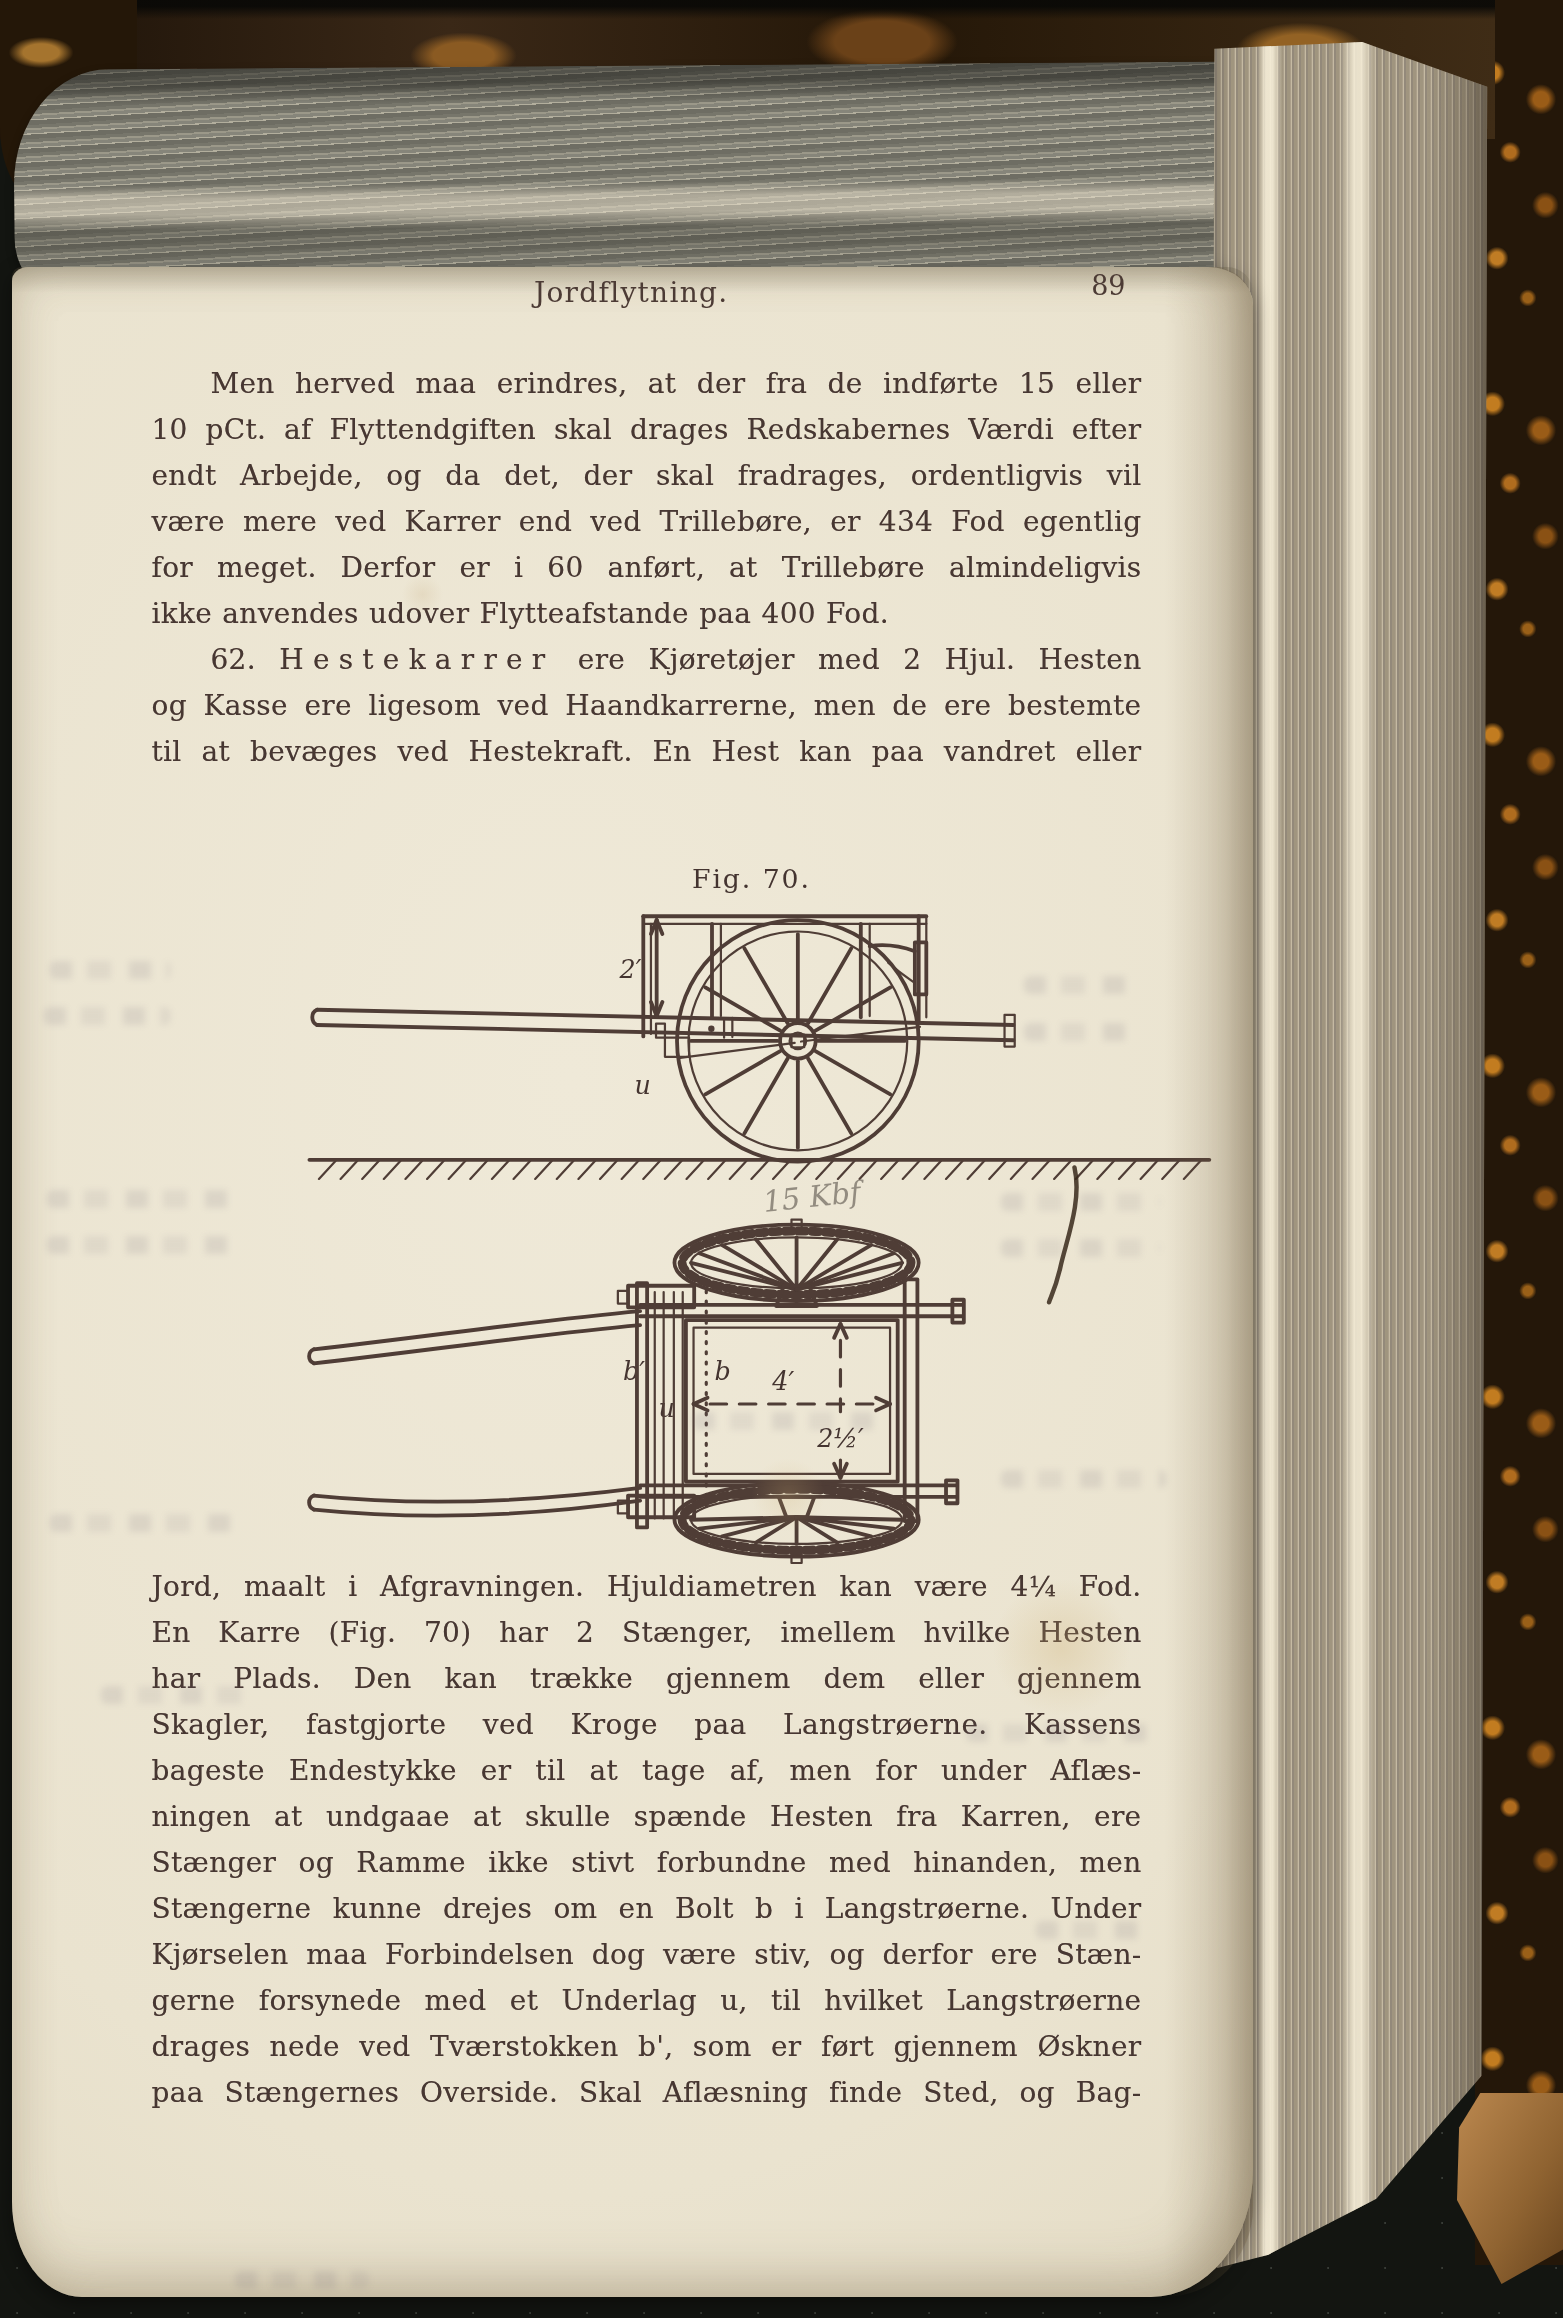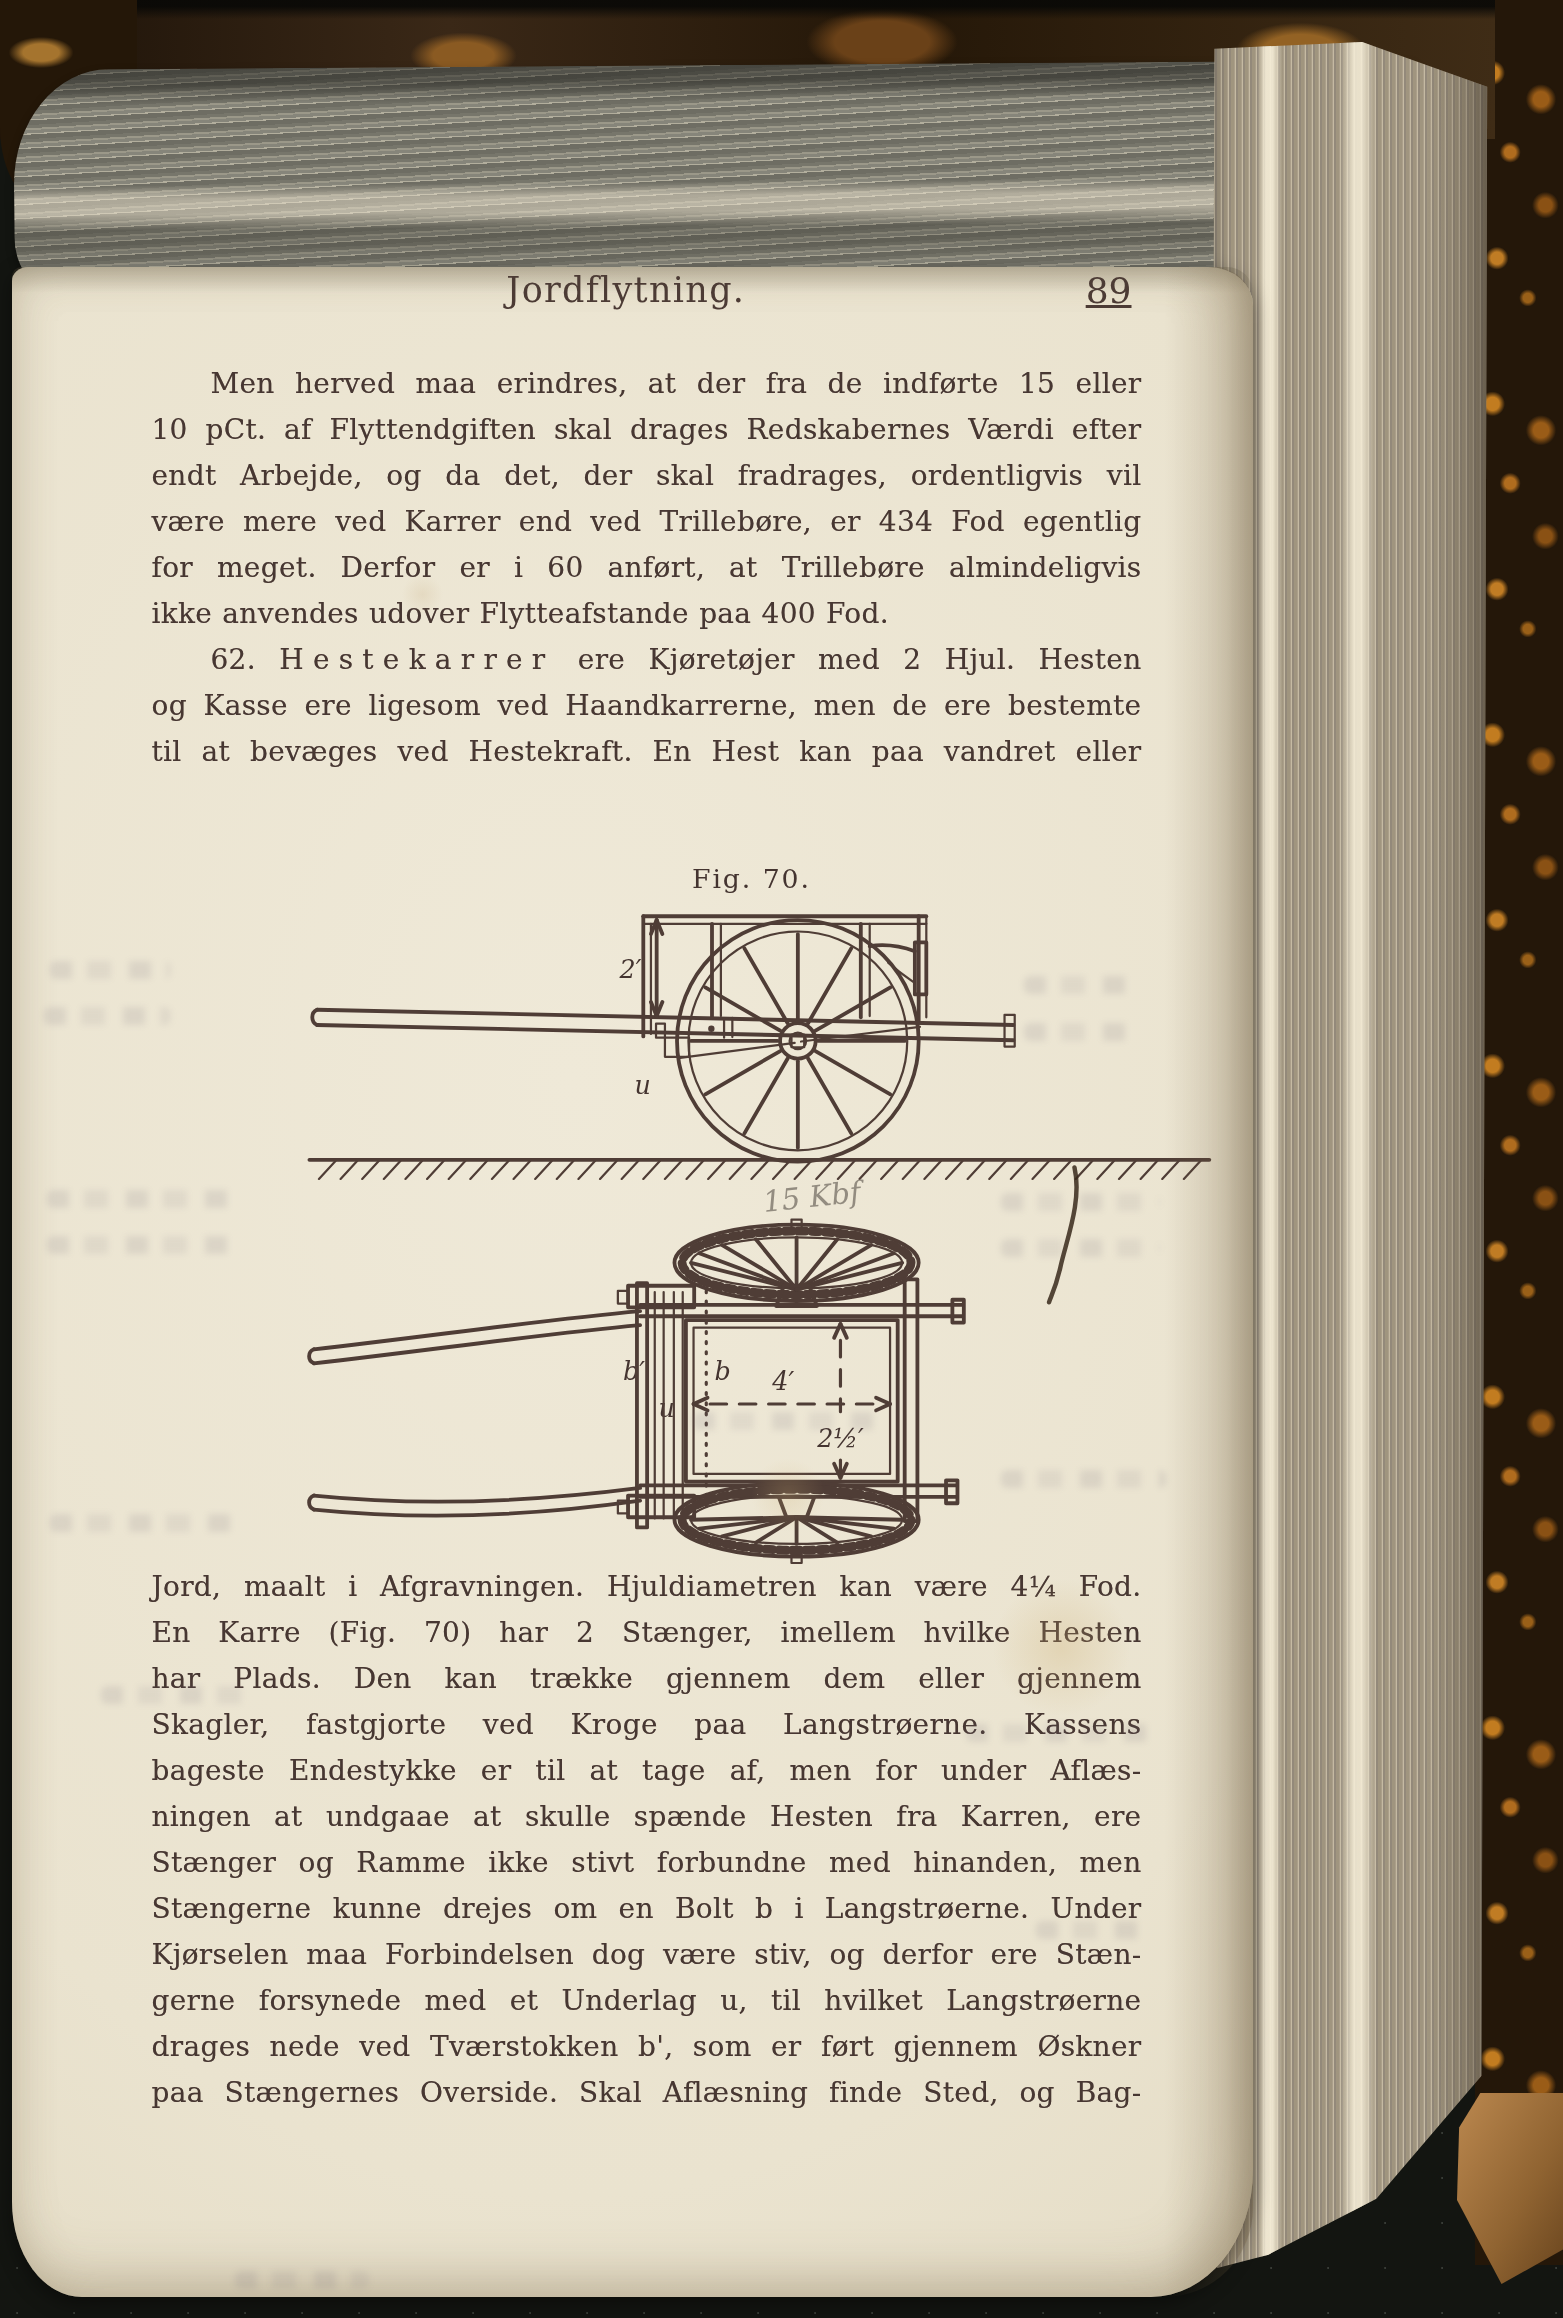--- a/index.html
+++ b/index.html
@@ -79,22 +79,22 @@
       radial-gradient(ellipse 120% 100% at 45% 40%, #efe9d8 0%, #eae3cf 55%, #e2d9c1 85%, #d8cdb2 100%);
     border-radius:16.5px 45px 102px 70px / 14px 38px 127px 95px;
     box-shadow:inset 0 0 45px rgba(125,105,72,.22), inset -18px -15.3px 57px rgba(112,92,62,.28), 0 6.4px 19px rgba(0,0,0,.4);
   }
   .page::before{content:""; position:absolute; left:0; top:0; right:0; height:25.5px;
     background:linear-gradient(180deg, rgba(95,85,62,.28), transparent); border-radius:16.5px 45px 0 0;}
   .page::after{content:""; position:absolute; top:0; bottom:0; right:0; width:89px;
     background:linear-gradient(90deg, transparent, rgba(120,100,68,.18) 70%, rgba(98,80,52,.30)); border-radius:0 45px 102px 0;}
   
   .hdr{position:absolute; left:148px; top:3.2px; width:990px; height:32px; color:#4c3b35;}
-  .hdr-title{position:absolute; left:50%; transform:translateX(-62%); font-size:35px; letter-spacing:1.3px;}
-  .hdr-num{position:absolute; right:18px; font-size:36px;text-decoration:underline;}
+  .hdr-title{position:absolute; left:50%; transform:translateX(-62%); font-size:28px; letter-spacing:1.3px;margin-top:6px;}
+  .hdr-num{position:absolute; right:24px; font-size:27px;}
   .tblock{position:absolute; left:140px; width:990px; color:#473732;}
   #block1{top:94px;}
   #block2{top:1297px;}
   .line{
     height:46px; line-height:46px; font-size:28px;
     text-align:justify; text-align-last:justify;
     letter-spacing:0.3px; word-spacing:1px;
     text-shadow:0 0 0.6px rgba(70,50,45,.5);
     white-space:normal; overflow:visible;
   }

